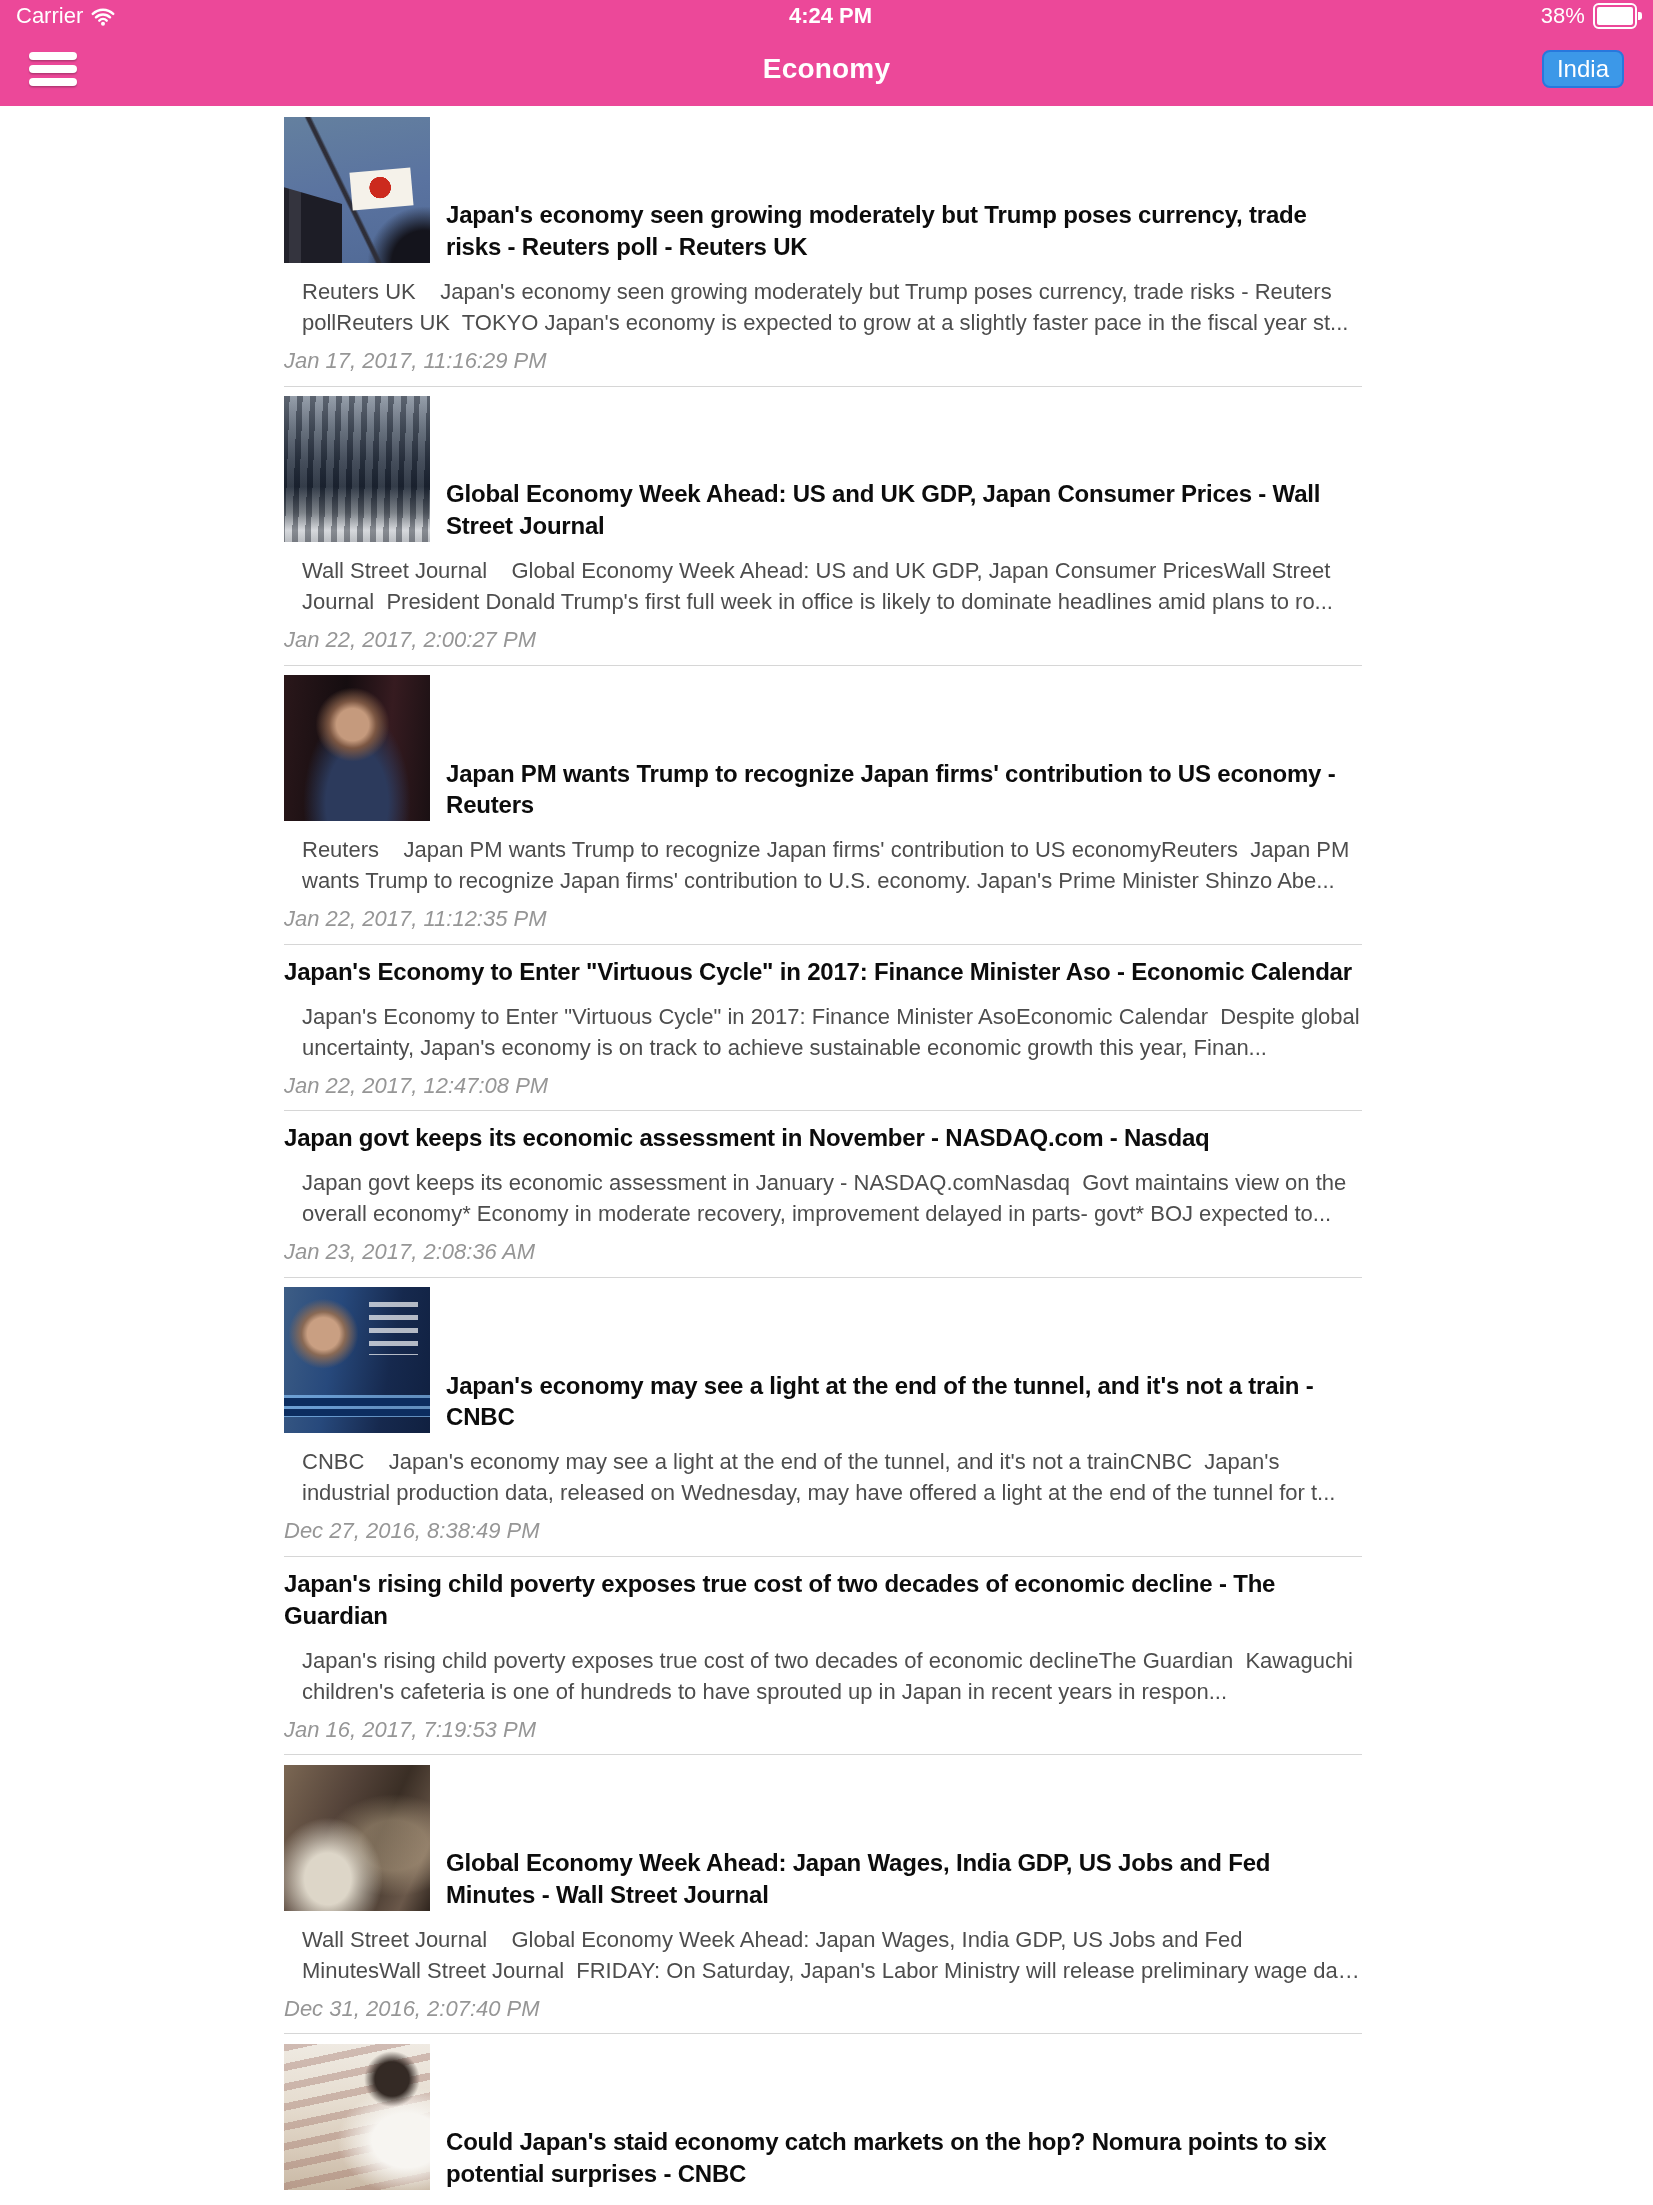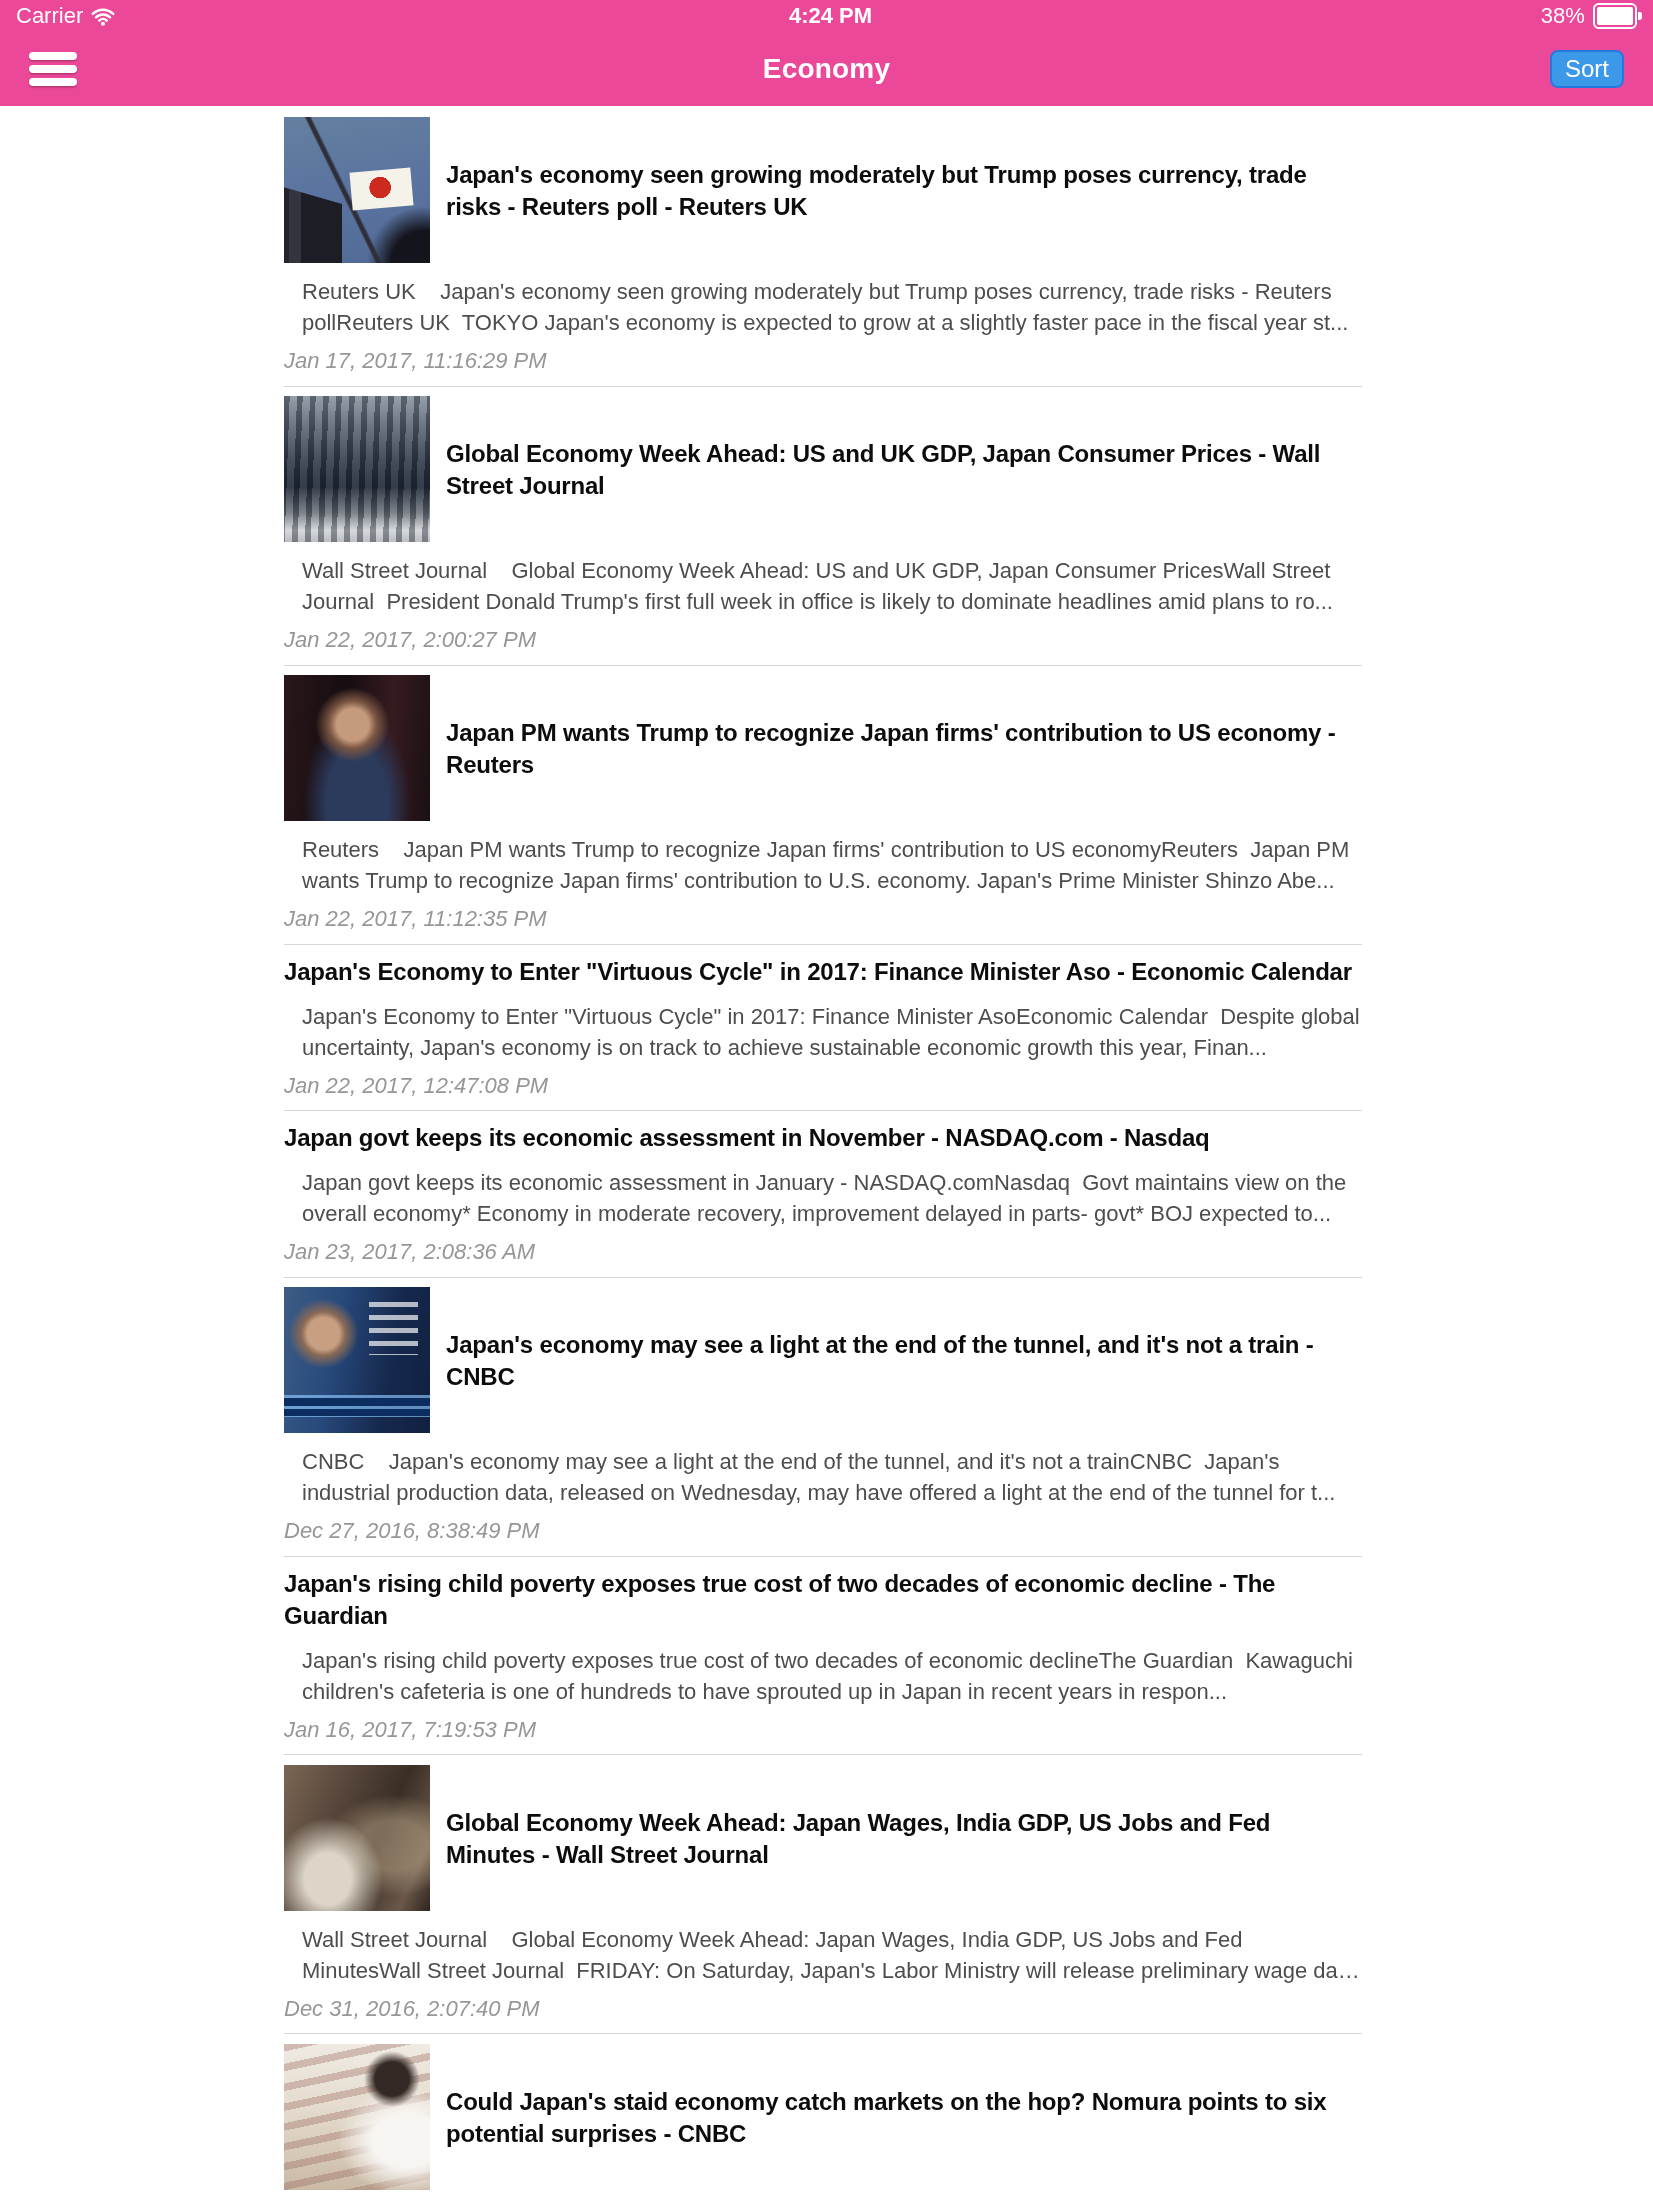--- a/index.html
+++ b/index.html
@@ -76,21 +76,21 @@
     cursor: pointer;
   }
 
   
   .article-list {
     width: 1078px;
     margin-left: 284px;
     padding-top: 1.6px;
   }
   .article { padding-top: 9.7px; }
-  .row-top { display: flex; align-items: center; }
+  .row-top { display: flex; align-items: flex-end; }
   .thumb {
     width: 146px; height: 146px;
     flex: 0 0 146px;
     margin-right: 16px;
     position: relative;
     overflow: hidden;
   }
   .title {
     margin: 0; padding-top: 1.6px;
     font-size: 24px; font-weight: 700;
@@ -198,21 +198,21 @@
     </div>
   </div>
 
   <div class="nav-bar">
     <div class="hamburger">
       <div class="bar"></div>
         <div class="bar"></div>
         <div class="bar"></div>
     </div>
     <div class="nav-title">Economy</div>
-    <button class="sort-button">Sort</button>
+    <button class="sort-button">India</button>
   </div>
 </div>
 
 <div class="article-list">
   <article class="article">
     <div class="row-top">
       <div class="thumb thumb-flag"></div>
       <h2 class="title">Japan's economy seen growing moderately but Trump poses currency, trade risks - Reuters poll - Reuters UK</h2>
     </div>
     <p class="summary">Reuters UK    Japan's economy seen growing moderately but Trump poses currency, trade risks - Reuters pollReuters UK  TOKYO Japan's economy is expected to grow at a slightly faster pace in the fiscal year st...</p>

